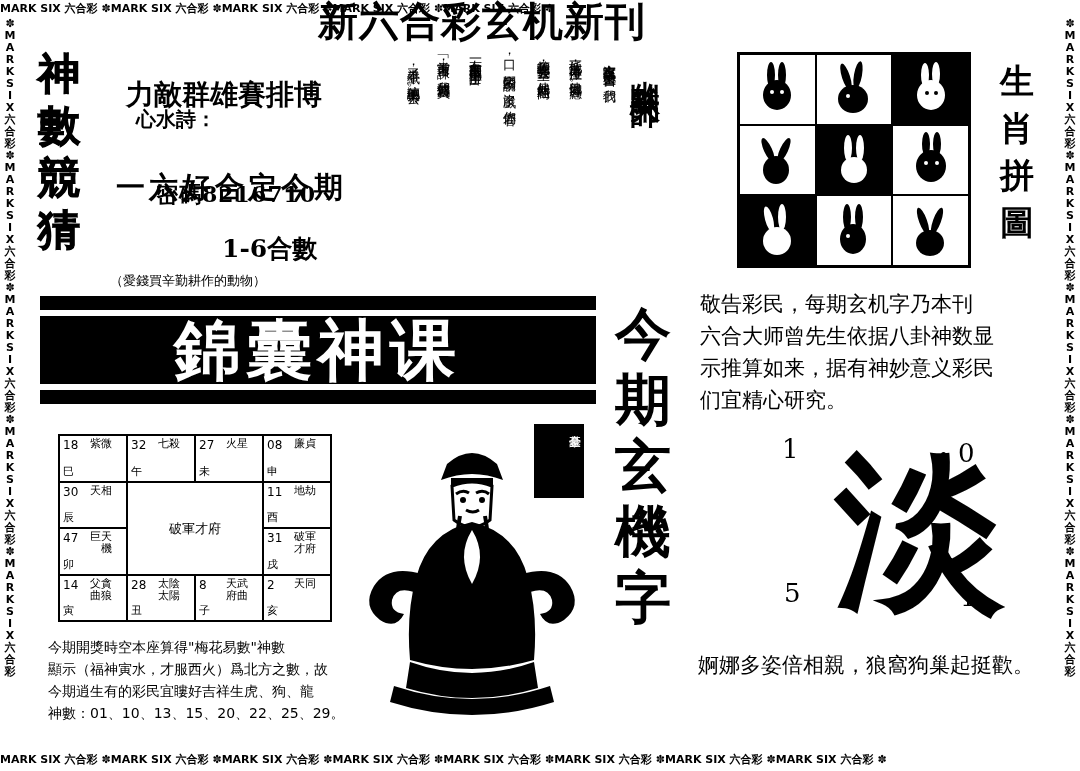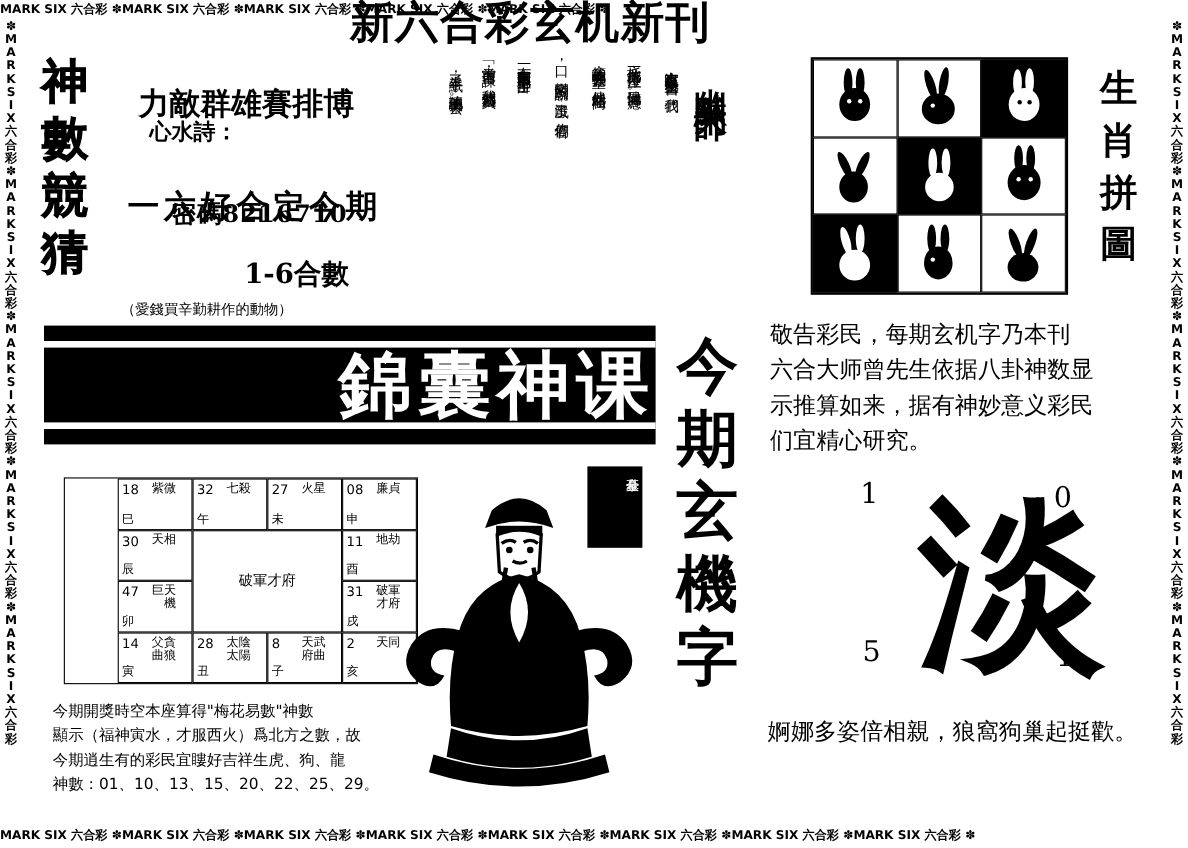--- a/index.html
+++ b/index.html
@@ -138,21 +138,21 @@
   
   .banner{
     position:absolute;left:40px;top:296px;width:556px;height:108px;
     background:#000;
   }
   .banner-text{
     position:absolute;left:0;top:0;width:556px;height:108px;
     color:#fff;
     font-family:"DejaVu Serif","Liberation Serif",serif;
     font-weight:bold;font-size:66px;line-height:108px;
-    text-align:right;letter-spacing:6px;
+    text-align:center;letter-spacing:6px;
   }
   .banner-stripe{position:absolute;left:0;background:#fff;height:6px;}
 
   
   .today-vert{
     position:absolute;left:604px;top:300px;width:78px;height:400px;
     text-align:center;
   }
   .today-vert span{
     display:block;
@@ -160,21 +160,20 @@
     font-weight:bold;font-size:56px;line-height:66px;
   }
 
   
   .chart{
     position:absolute;left:58px;top:434px;width:272px;height:186px;
     border:1px solid #000;
     display:grid;
     grid-template-columns:repeat(4,1fr);
     grid-template-rows:repeat(4,1fr);
-    padding-left:48px;
   }
   .chart .c{border:1px solid #000;position:relative;font-size:11px;}
   .chart .num{position:absolute;left:3px;top:2px;font-size:12px;}
   .chart .star{position:absolute;left:22px;top:2px;font-size:11px;line-height:12px;width:30px;text-align:right;}
   .chart .br{position:absolute;left:3px;bottom:2px;font-size:11px;}
   .chart .center{
     grid-column:2 / span 2;grid-row:2 / span 2;
     display:flex;align-items:center;justify-content:center;
     border:1px solid #000;
   }

